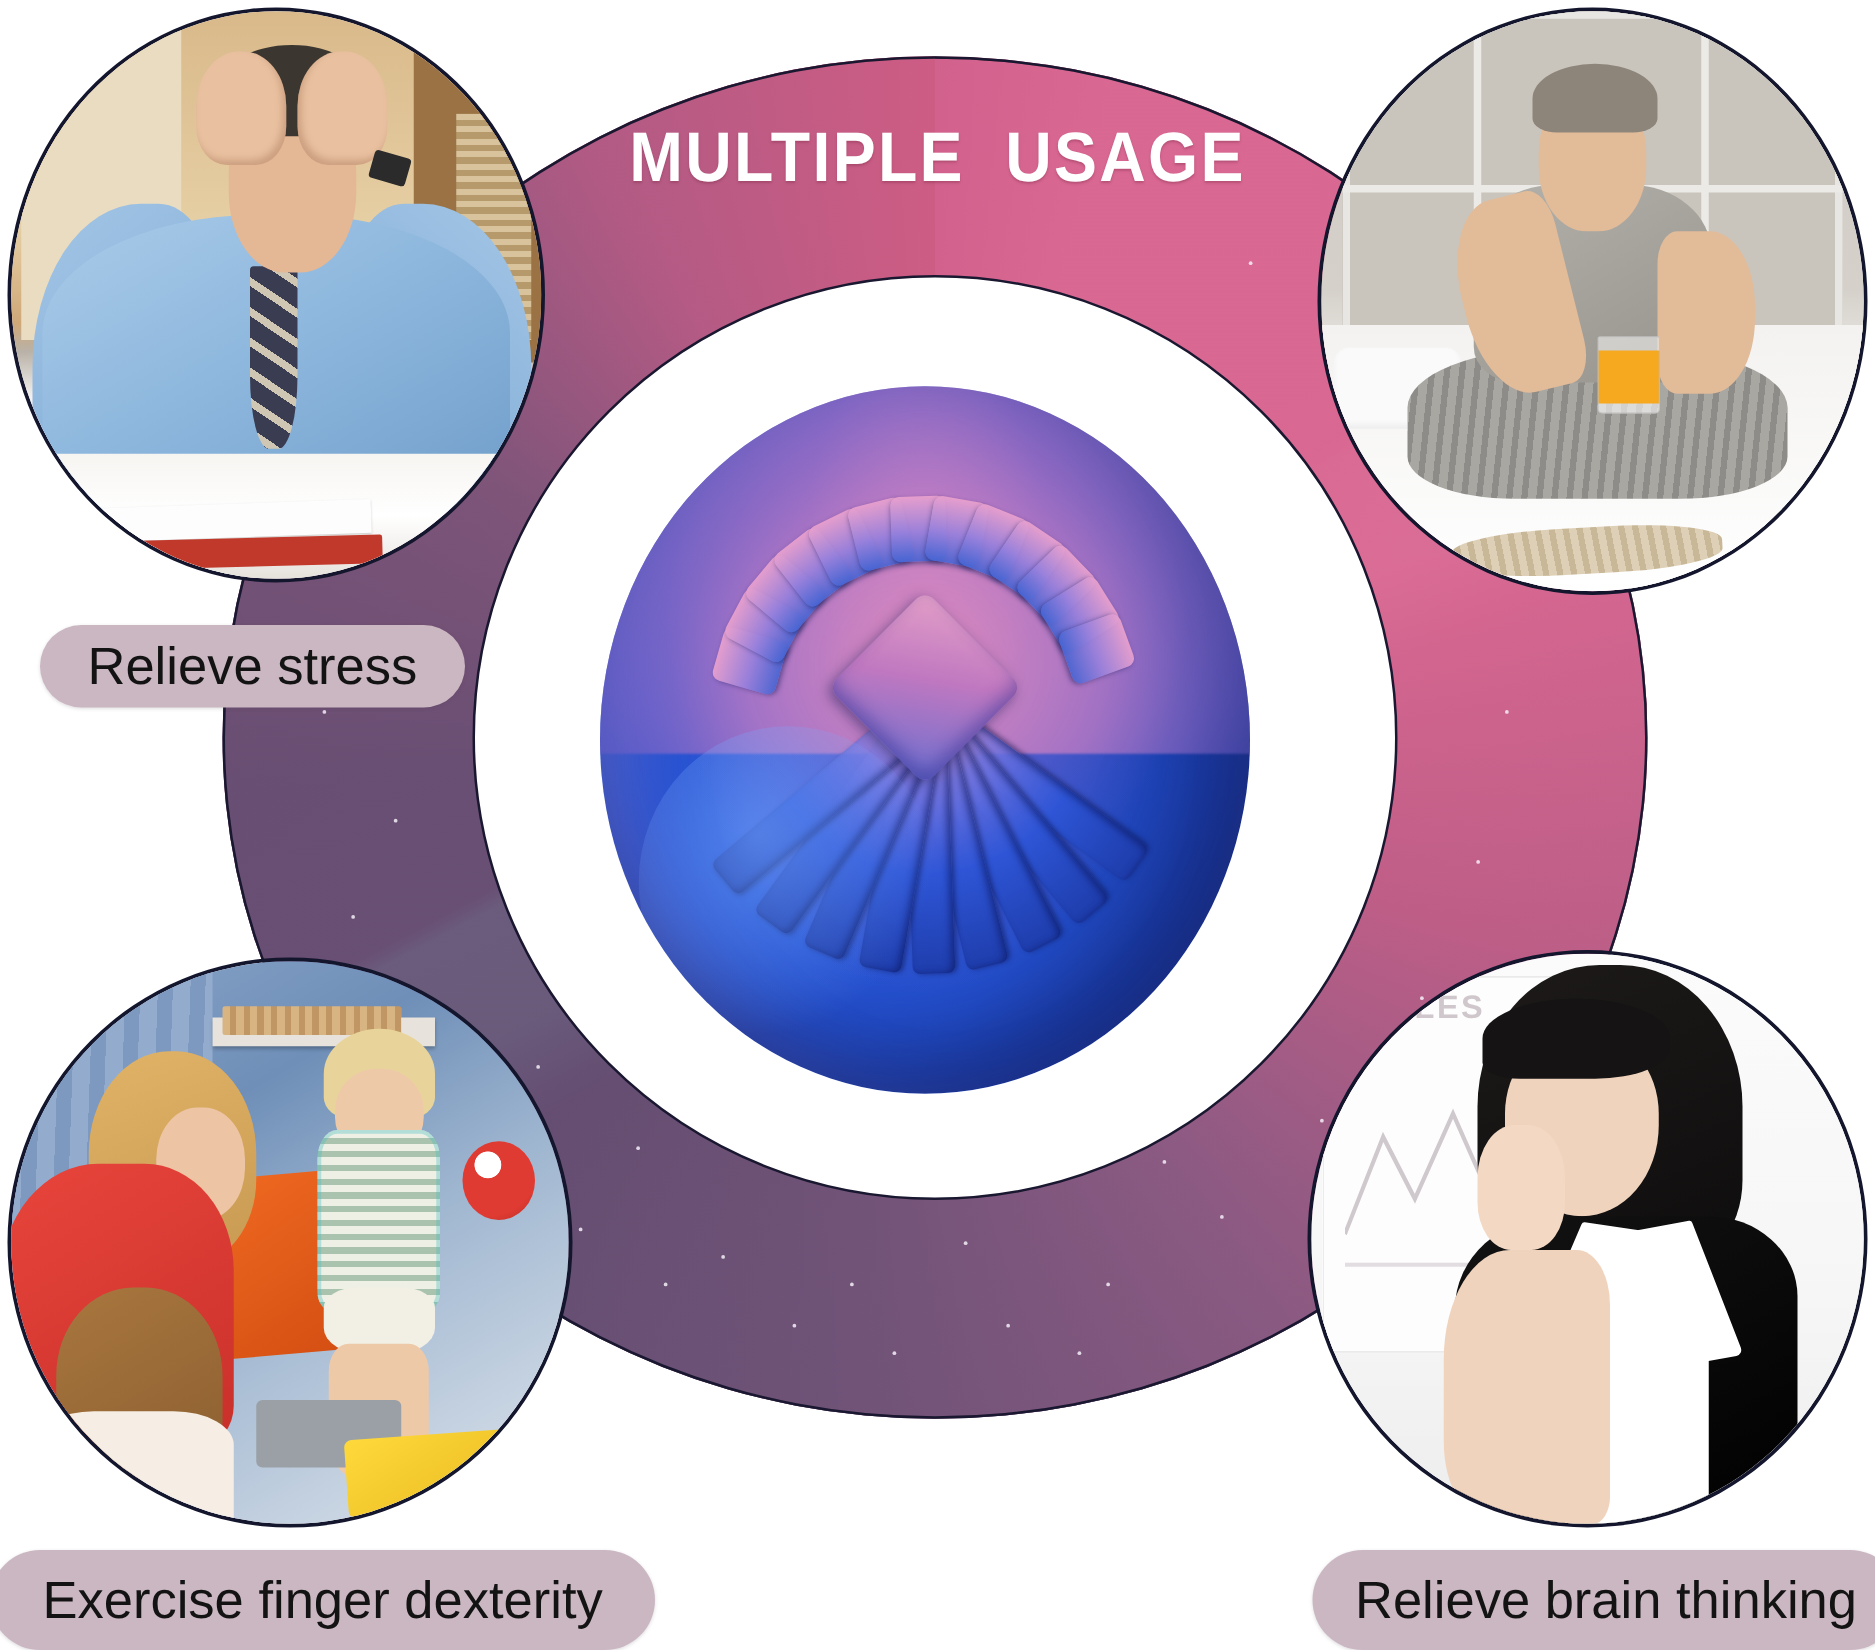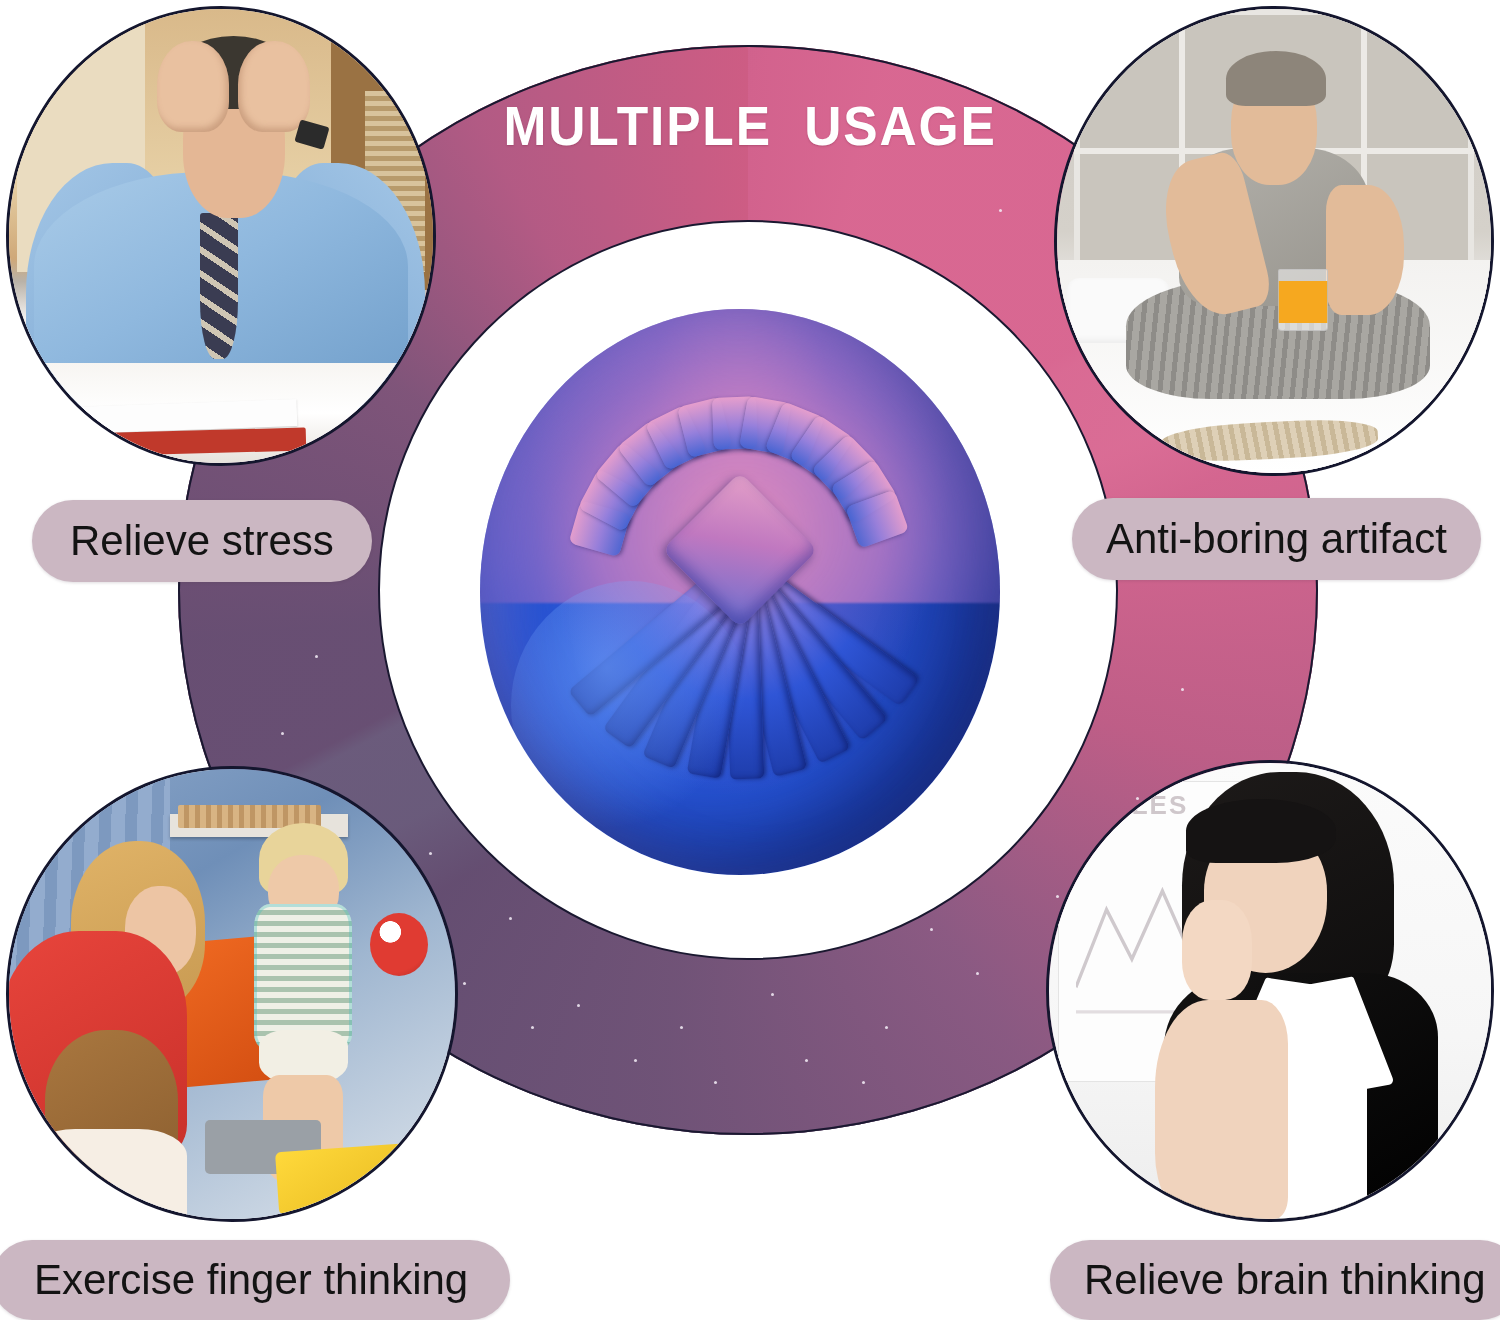--- a/index.html
+++ b/index.html
@@ -378,21 +378,21 @@
     border-radius: 44px;
     display: flex;
     align-items: center;
     color: #131313;
     font-size: 42px;
     font-family: "Liberation Sans", sans-serif;
     white-space: nowrap;
     z-index: 9;
     box-shadow: 0 1px 3px rgba(80,60,75,.18);
   }
-  .pill-tl { left: 32px;   top: 500px;  height: 82px; padding: 0 38px; }
+  .pill-tl { left: 32px;   top: 500px;  height: 66px; padding: 0 38px; }
   .pill-tr { left: 1072px; top: 498px;  height: 82px; padding: 0 34px; }
   .pill-bl { left: -8px;   top: 1240px; height: 80px; padding: 0 42px; }
   .pill-br { left: 1050px; top: 1240px; height: 80px; padding: 0 34px; }
 </style>
 </head>
 <body>
 
 <div class="poster">
 
   <div class="ring-wrap">
@@ -546,23 +546,20 @@
         <div class="collarR"></div>
       <div class="shirt"></div>
       <div class="arm"></div>
       <div class="hand"></div>
     </div>
   </div>
 
   <div class="pill pill-tl">
     <span>Relieve stress</span>
   </div>
-  <div class="pill pill-tr">
-    <span>Anti-boring artifact</span>
-  </div>
   <div class="pill pill-bl">
-    <span>Exercise finger thinking</span>
+    <span>Exercise finger dexterity</span>
   </div>
   <div class="pill pill-br">
     <span>Relieve brain thinking</span>
   </div>
 
 </div>
 
 </body></html>

